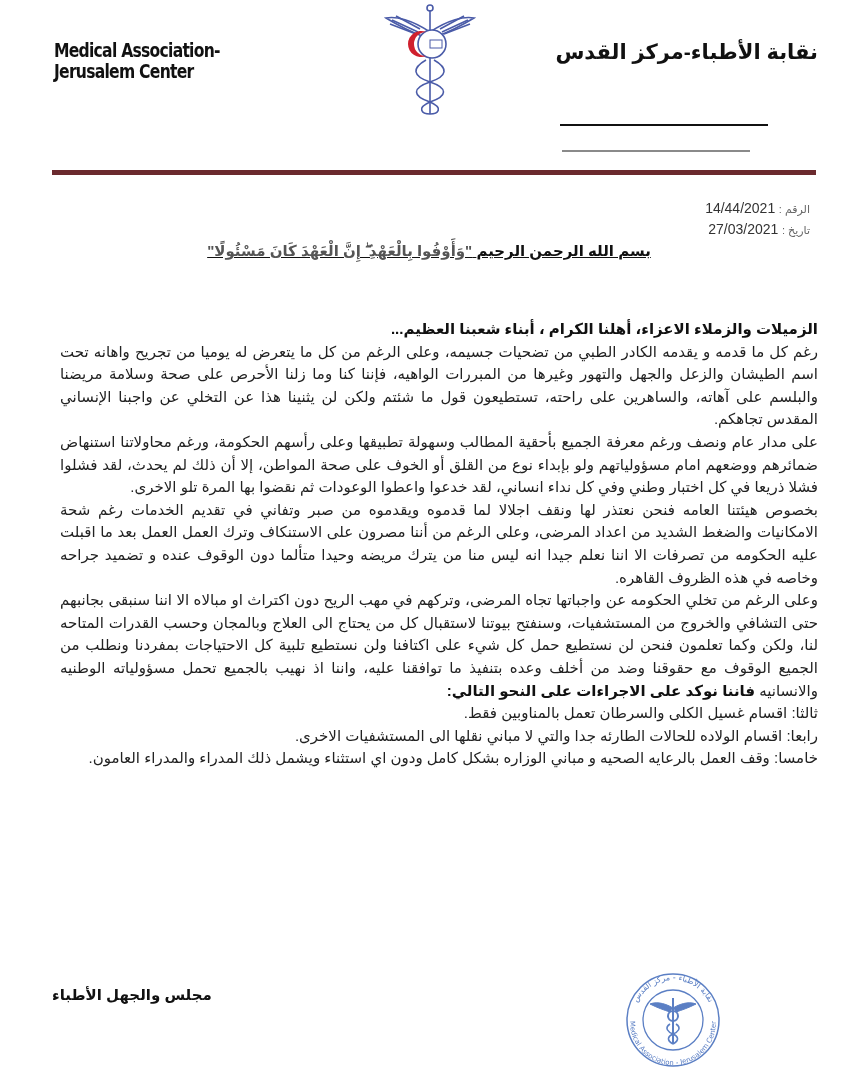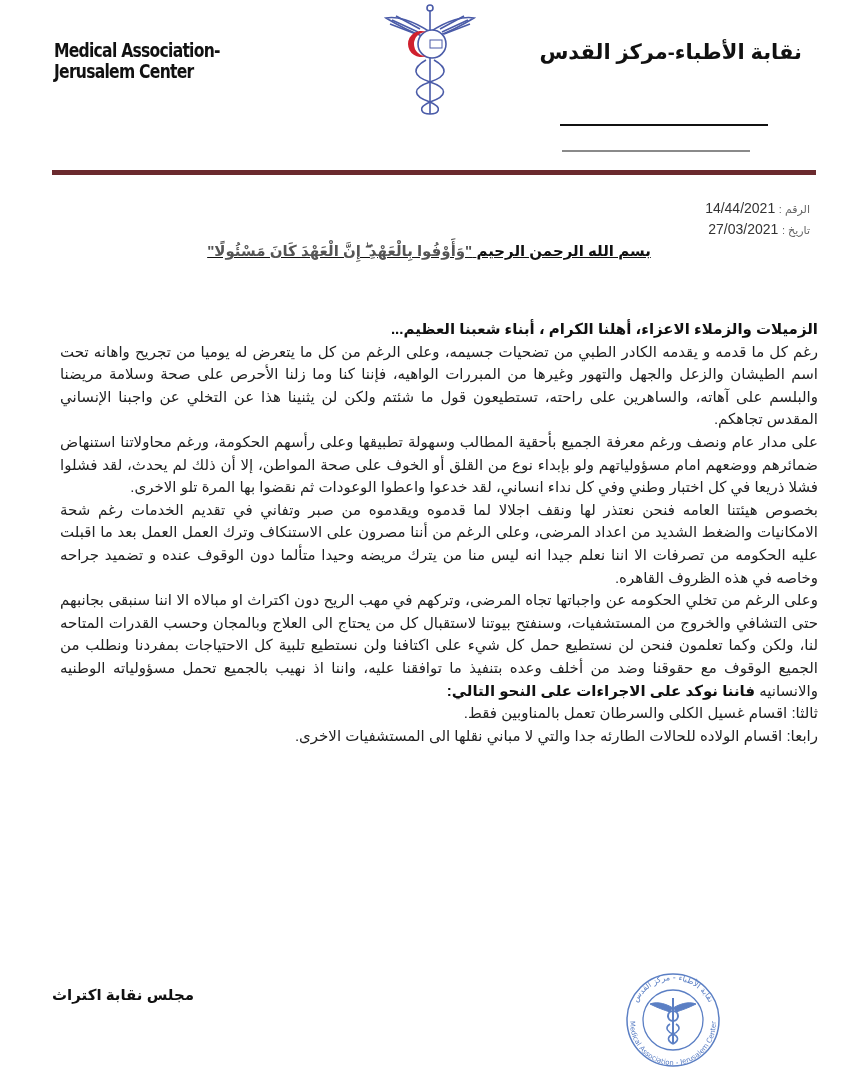--- a/index.html
+++ b/index.html
@@ -2,21 +2,21 @@
 <html><head>
 <meta charset="utf-8">
 <style>
   html, body { margin: 0; padding: 0; background: #ffffff; }
   body { width: 858px; height: 1078px; position: relative; overflow: hidden;
          font-family: "Liberation Sans", "DejaVu Sans", sans-serif; color: #1a1a1a; }
   .en-title { position: absolute; left: 54px; top: 40px; width: 300px;
               font-family: "DejaVu Sans", sans-serif; font-weight: bold;
               font-size: 19px; line-height: 21px; letter-spacing: -0.9px;
               transform: scaleX(0.82); transform-origin: left top; color: #111; }
-  .ar-title { position: absolute; right: 56px; top: 40px; direction: rtl;
+  .ar-title { position: absolute; right: 40px; top: 40px; direction: rtl;
               font-weight: bold; font-size: 21px; color: #111; }
   .logo { position: absolute; left: 382px; top: 2px; width: 96px; height: 116px; }
   .line1 { position: absolute; left: 560px; top: 124px; width: 208px; height: 2px; background: #111; }
   .line2 { position: absolute; left: 562px; top: 150px; width: 188px; height: 2px; background: #8a8a8a; }
   .rule { position: absolute; left: 52px; top: 170px; width: 764px; height: 5px; background: #6b2a2e; }
   .meta { position: absolute; right: 48px; top: 198px; direction: rtl; font-size: 13px; line-height: 20px; color: #333; }
   .meta .lbl { font-size: 11px; color: #666; }
   .meta .val { direction: ltr; unicode-bidi: embed; font-size: 14px; }
   .headings { position: absolute; left: 0; width: 858px; top: 240px; text-align: center; direction: rtl; }
   .h1 { font-weight: bold; font-size: 15px; text-decoration: underline; color: #111; line-height: 20px; margin-right: 220px; }
@@ -79,23 +79,24 @@
   <p class="greet">الزميلات والزملاء الاعزاء، أهلنا الكرام ، أبناء شعبنا العظيم...</p>
   <p>رغم كل ما قدمه و يقدمه الكادر الطبي من تضحيات جسيمه، وعلى الرغم من كل ما يتعرض له يوميا من تجريح واهانه تحت اسم الطيشان والزعل والجهل والتهور وغيرها من المبررات الواهيه، فإننا كنا وما زلنا الأحرص على صحة وسلامة مريضنا والبلسم على آهاته، والساهرين على راحته، تستطيعون قول ما شئتم ولكن لن يثنينا هذا عن التخلي عن واجبنا الإنساني المقدس تجاهكم.</p>
   <p>على مدار عام ونصف ورغم معرفة الجميع بأحقية المطالب وسهولة تطبيقها وعلى رأسهم الحكومة، ورغم محاولاتنا استنهاض ضمائرهم ووضعهم امام مسؤولياتهم ولو بإبداء نوع من القلق أو الخوف على صحة المواطن، إلا أن ذلك لم يحدث، لقد فشلوا فشلا ذريعا في كل اختبار وطني وفي كل نداء انساني، لقد خدعوا واعطوا الوعودات ثم نقضوا بها المرة تلو الاخرى.</p>
   <p>بخصوص هيئتنا العامه فنحن نعتذر لها ونقف اجلالا لما قدموه ويقدموه من صبر وتفاني في تقديم الخدمات رغم شحة الامكانيات والضغط الشديد من اعداد المرضى، وعلى الرغم من أننا مصرون على الاستنكاف وترك العمل العمل بعد ما اقبلت عليه الحكومه من تصرفات الا اننا نعلم جيدا انه ليس منا من يترك مريضه وحيدا متألما دون الوقوف عنده و تضميد جراحه وخاصه في هذه الظروف القاهره.</p>
   <p>
     <span>وعلى الرغم من تخلي الحكومه عن واجباتها تجاه المرضى، وتركهم في مهب الريح دون اكتراث او مبالاه الا اننا سنبقى بجانبهم حتى التشافي والخروج من المستشفيات، وسنفتح بيوتنا لاستقبال كل من يحتاج الى العلاج وبالمجان وحسب القدرات المتاحه لنا، ولكن وكما تعلمون فنحن لن نستطيع حمل كل شيء على اكتافنا ولن نستطيع تلبية كل الاحتياجات بمفردنا ونطلب من الجميع الوقوف مع حقوقنا وضد من أخلف وعده بتنفيذ ما توافقنا عليه، واننا اذ نهيب بالجميع تحمل مسؤولياته الوطنيه والانسانيه</span>
     <span class="bold">فاننا نوكد على الاجراءات على النحو التالي:</span>
   </p>
   <p>ثالثا: اقسام غسيل الكلى والسرطان تعمل بالمناوبين فقط.</p>
   <p>رابعا: اقسام الولاده للحالات الطارئه جدا والتي لا مباني نقلها الى المستشفيات الاخرى.</p>
+  <p>خامسا: وقف العمل بالرعايه الصحيه و مباني الوزاره بشكل كامل ودون اي استثناء ويشمل ذلك المدراء والمدراء العامون.</p>
 </div>
 
-<div class="sign">مجلس نقابة اكتراث</div>
+<div class="sign">مجلس والجهل الأطباء</div>
 
 <svg class="stamp" viewBox="0 0 130 100">
   <g fill="none" stroke="#5b7fc4">
     <circle cx="65" cy="50" r="46" stroke-width="1.5"></circle>
     <circle cx="65" cy="50" r="30" stroke-width="1.3"></circle>
     <line x1="65" y1="28" x2="65" y2="74" stroke-width="2"></line>
     <path d="M65 38 C55 32 47 32 42 34 C50 38 56 40 62 42" fill="#5b7fc4" stroke-width="1"></path>
     <path d="M65 38 C75 32 83 32 88 34 C80 38 74 40 68 42" fill="#5b7fc4" stroke-width="1"></path>
     <circle cx="65" cy="46" r="5" stroke-width="2"></circle>
     <path d="M62 54 C56 58 60 62 65 64 C70 66 72 70 65 74" stroke-width="1.6"></path>

